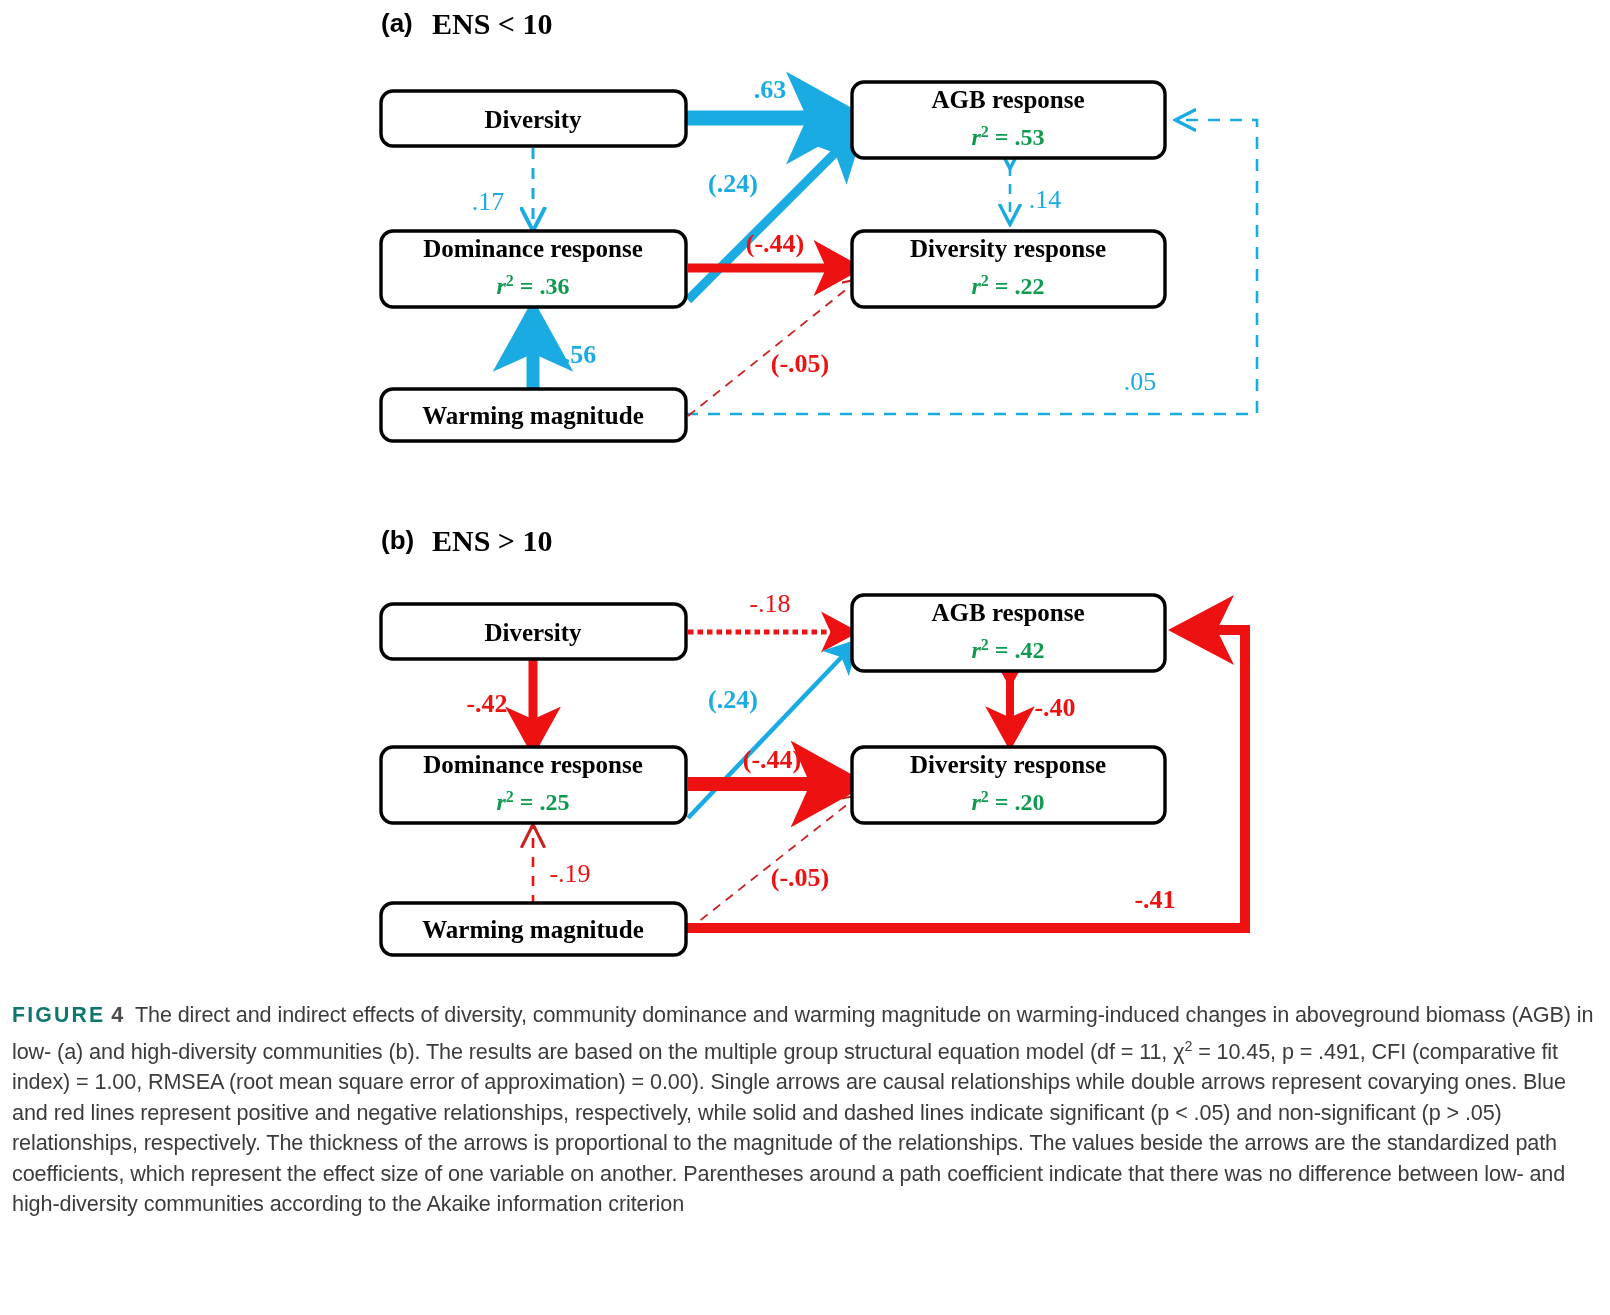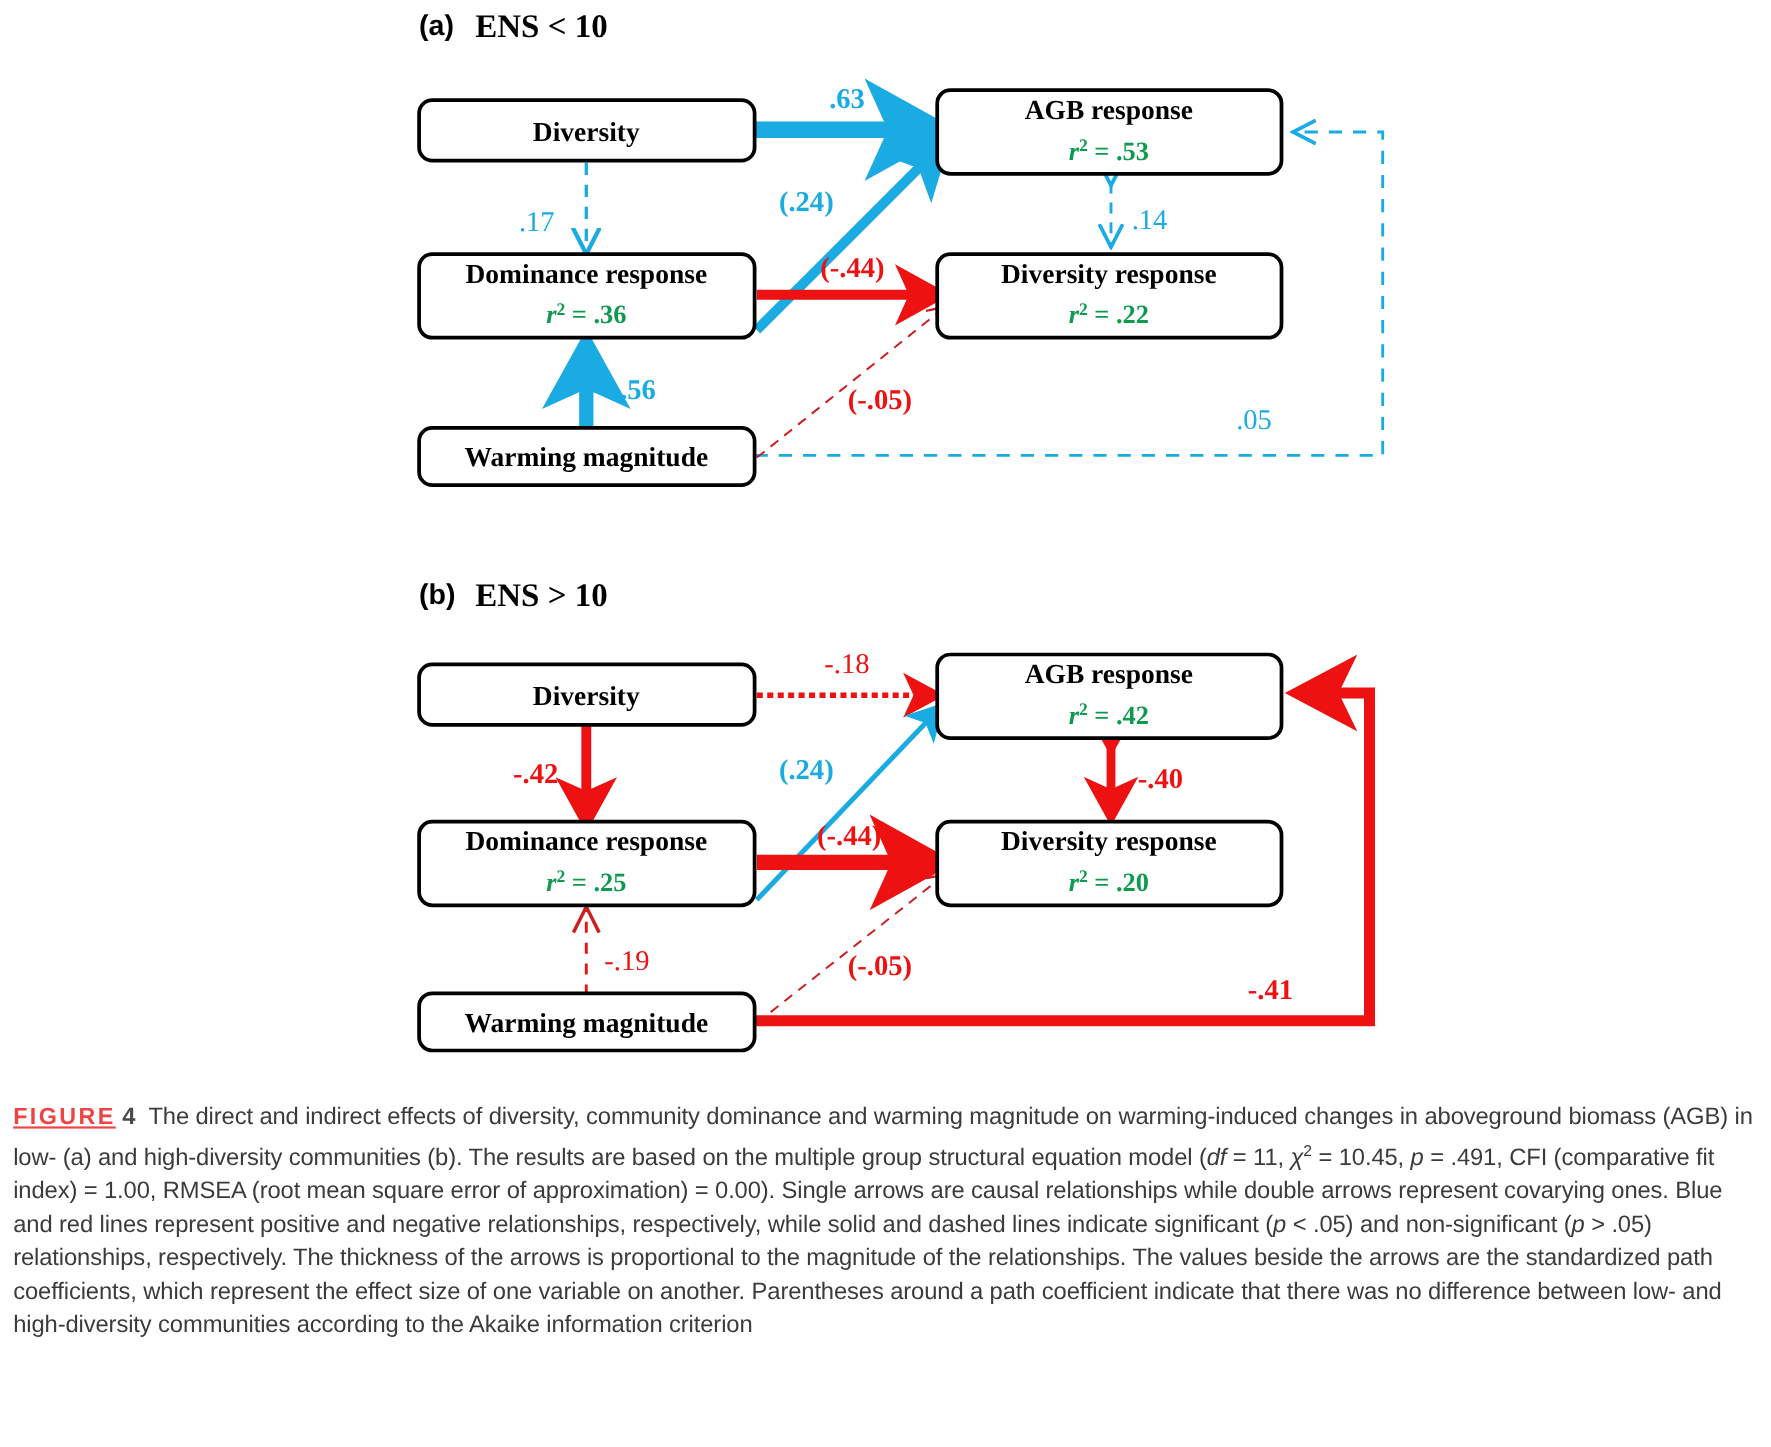--- a/index.html
+++ b/index.html
@@ -36,29 +36,28 @@
     width: 1588px;
     font-family: "Liberation Sans", sans-serif;
     font-size: 21.6px;
     line-height: 30.5px;
     color: #3b3b3b;
     letter-spacing: -0.1px;
   }
   .caption-label {
     font-weight: 700;
     letter-spacing: 2.2px;
-    color: #ef4444;
+    color: #0f766e;
     font-size: 21.2px;
-    text-decoration: underline;
   }
   .caption-num {
     font-weight: 700;
     color: #4a4a4a;
   }
-  .it { font-style: italic; }
+  .it { }
   sup.chi { font-size: 0.66em; vertical-align: super; font-style: normal; }
 
   
   text { font-family: "Liberation Serif", serif; }
   .node-label {
     font-family: "Liberation Serif", serif;
     font-weight: 700;
     font-size: 25px;
     fill: #000000;
     text-anchor: middle;

